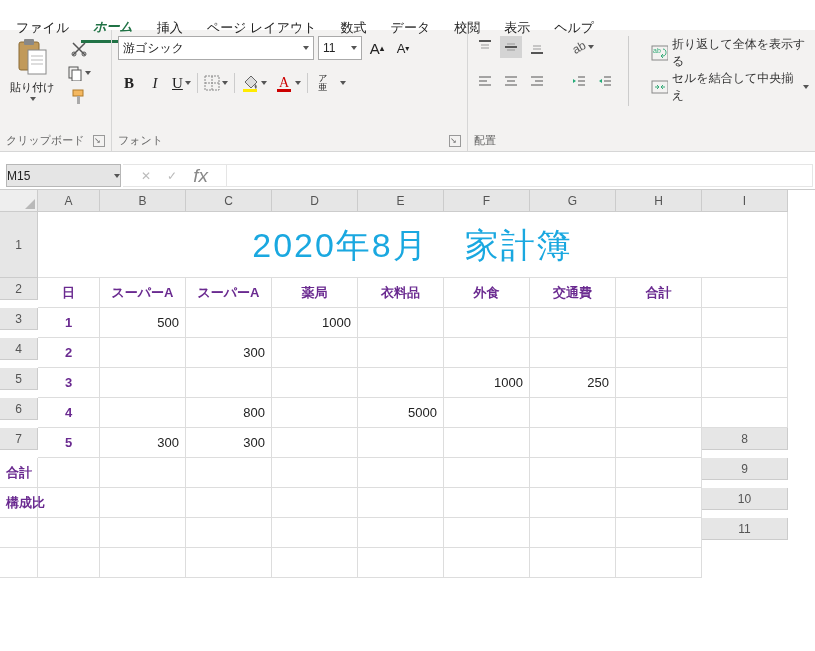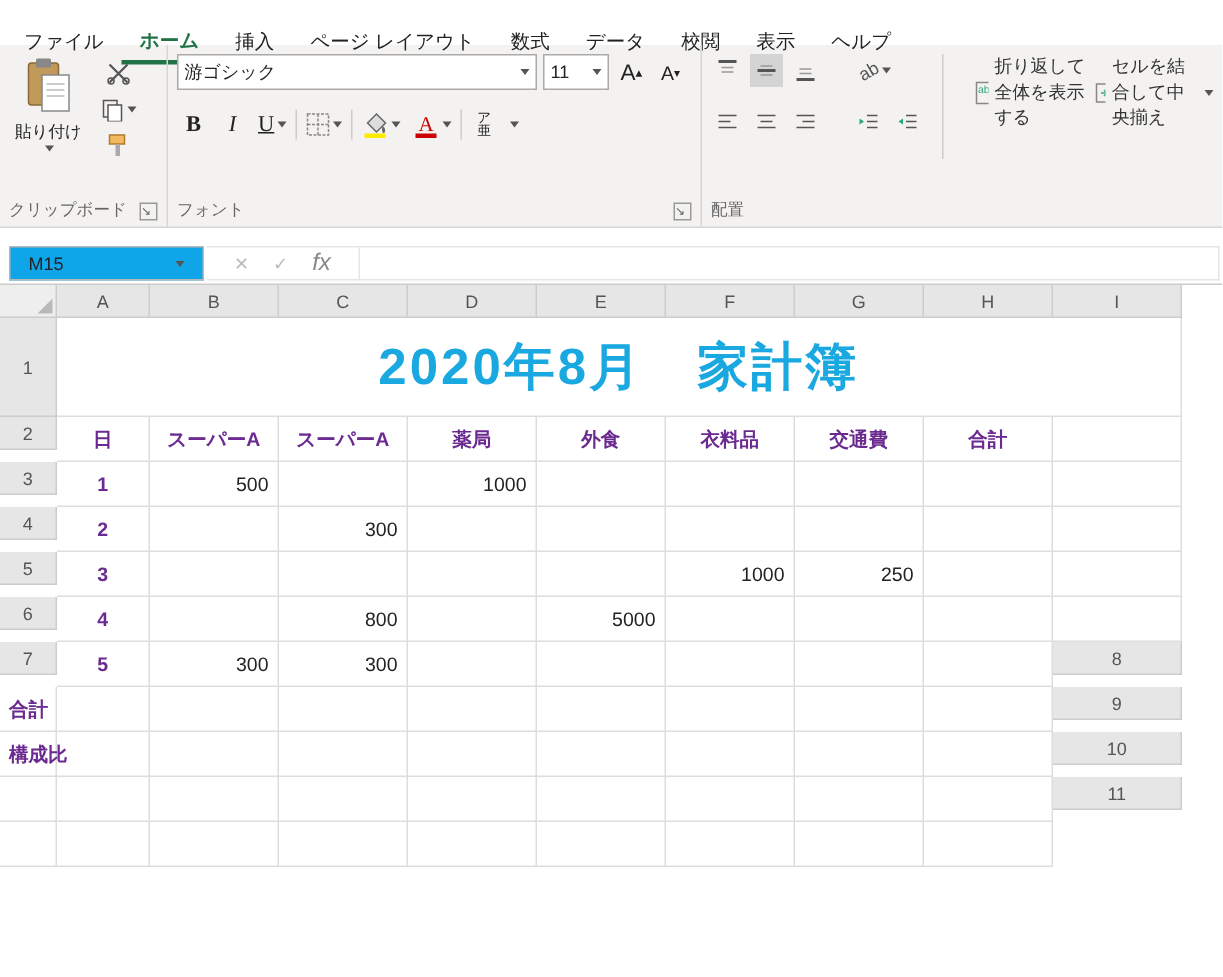--- a/index.html
+++ b/index.html
@@ -23,20 +23,21 @@
   }
   .menubar .item {
     padding: 6px 12px 4px 12px;
     cursor: default;
     margin-top: 24px;
   }
   .menubar .item.active {
     color: #217346;
     border-bottom: 3px solid #217346;
     font-weight: bold;
+    font-style: italic;
   }
   
   .ribbon {
     display: flex;
     background: #f3f2f1;
     border-bottom: 1px solid #d6d6d6;
     height: 122px;
   }
   .group {
     border-right: 1px solid #d6d6d6;
@@ -114,53 +115,53 @@
     border: 1px solid #aaa;
     height: 24px;
     display: flex;
     align-items: center;
     padding: 0 4px;
     font-size: 12px;
   }
   .combo .dd-caret { margin-left: auto; }
   
   .align-rows { display:flex; flex-direction:column; gap:12px;}
-  .wrap-col { display:flex; flex-direction:row; gap:0; padding-left:10px;}
+  .wrap-col { display:flex; flex-direction:column; gap:0; padding-left:10px;}
   .wrap-row { display:flex; align-items:center; gap:4px; font-size:12px; color:#333;}
   
   .fbar {
     display: flex;
     align-items: stretch;
     height: 28px;
     border-bottom: 1px solid #ccc;
     background: #fff;
     margin-top: 10px;
   }
   .namebox {
-    width: 130px;
+    width: 115px;
     border: 1px solid #b7b7b7;
     margin: 2px 2px 2px 6px;
     display: flex;
     align-items: center;
-    padding: 0 12px;
+    padding: 0 0;
     font-size: 12px;
-    background: #0ea5e9;
+    background: #e5e5e5;
   }
   .namebox .dd-caret { margin-left: auto; }
   .fx-buttons {
     display: flex;
     align-items: center;
     gap: 16px;
     padding: 0 18px;
     color: #bbb;
     border:1px solid #e5e5e5;
     border-left:none;
     margin:2px 0;
   }
-  .fx-label { font-style: italic; color:#888; font-size:16px;}
+  .fx-label { font-style: italic; color:#888; font-size:19px;}
   .formula-input {
     flex: 1;
     border: 1px solid #e5e5e5;
     border-left:none;
     margin:2px 2px 2px 0;
     padding: 0 6px;
   }
   
   .grid {
     display: grid;
@@ -201,21 +202,21 @@
   }
   .title-cell {
     grid-column: 2 / 11;
     height: 66px;
     line-height: 66px;
     border-right: 1px solid #ddd;
     border-bottom: 1px solid #ddd;
     font-size: 34px;
     color: #1aa8e0;
     text-align: center;
-    font-weight: 700;
+    font-weight: 400;
     letter-spacing: 2px;
   }
   .row-header.tall1 { height: 66px; line-height: 66px; }
   .hdr-purple {
     color: #6a2a90;
     font-weight: bold;
     text-align: center;
   }
 </style>
 </head>
@@ -275,21 +276,21 @@
     <div class="group-label">
       <span>クリップボード</span>
       <span class="launcher">↘</span>
     </div>
   </div>
 
   <div class="group" style="width:356px">
     <div class="group-body">
       <div class="font-col" style="flex:1">
         <div class="font-row1">
-          <div class="combo" style="width:240px">
+          <div class="combo" style="width:196px">
             <span>游ゴシック</span>
             <span class="dd-caret"></span>
           </div>
           <div class="combo" style="width:44px">
             <span>11</span>
             <span class="dd-caret"></span>
           </div>
           <div class="icon-btn" style="font-size:15px;">A<sup style="font-size:9px">▴</sup></div>
           <div class="icon-btn" style="font-size:13px;">A<sup style="font-size:8px">▾</sup></div>
         </div>
@@ -466,22 +467,22 @@
   <div class="col-header">I</div>
 
   <div class="row-header tall1">1</div>
   <div class="title-cell">2020年8月　家計簿</div>
 
   <div class="row-header">2</div>
   <div class="cell hdr-purple">日</div>
   <div class="cell hdr-purple">スーパーA</div>
   <div class="cell hdr-purple">スーパーA</div>
   <div class="cell hdr-purple">薬局</div>
+  <div class="cell hdr-purple">衣料品</div>
   <div class="cell hdr-purple">外食</div>
-  <div class="cell hdr-purple">衣料品</div>
   <div class="cell hdr-purple">交通費</div>
   <div class="cell hdr-purple">合計</div>
   <div class="cell"></div>
 
   <div class="row-header">3</div>
   <div class="cell hdr-purple">1</div>
   <div class="cell">500</div>
   <div class="cell"></div>
   <div class="cell">1000</div>
   <div class="cell"></div>

